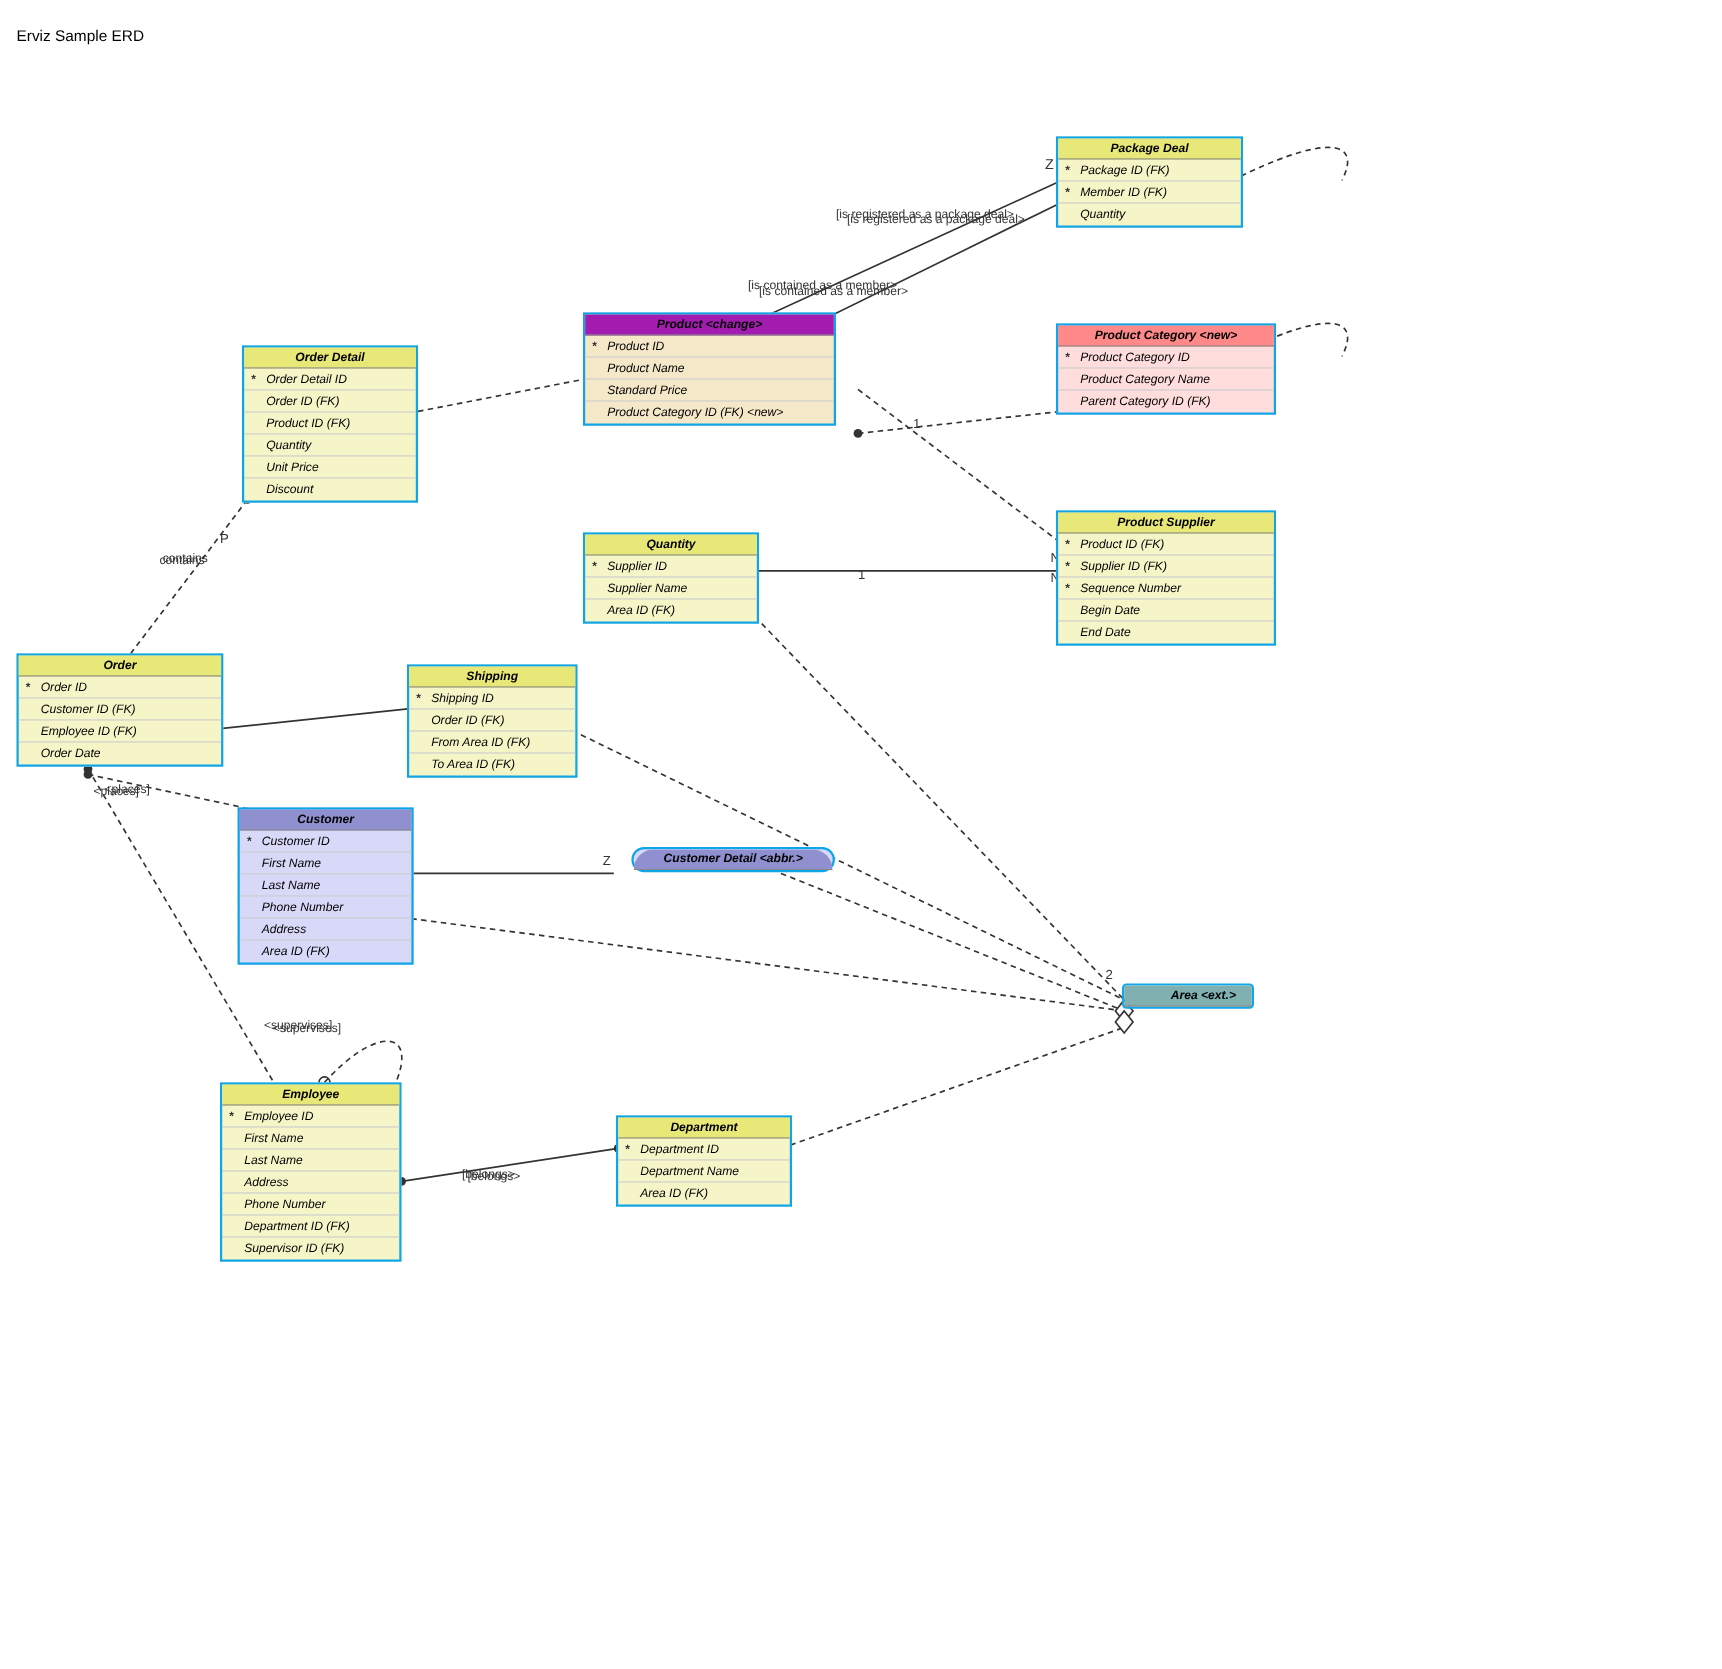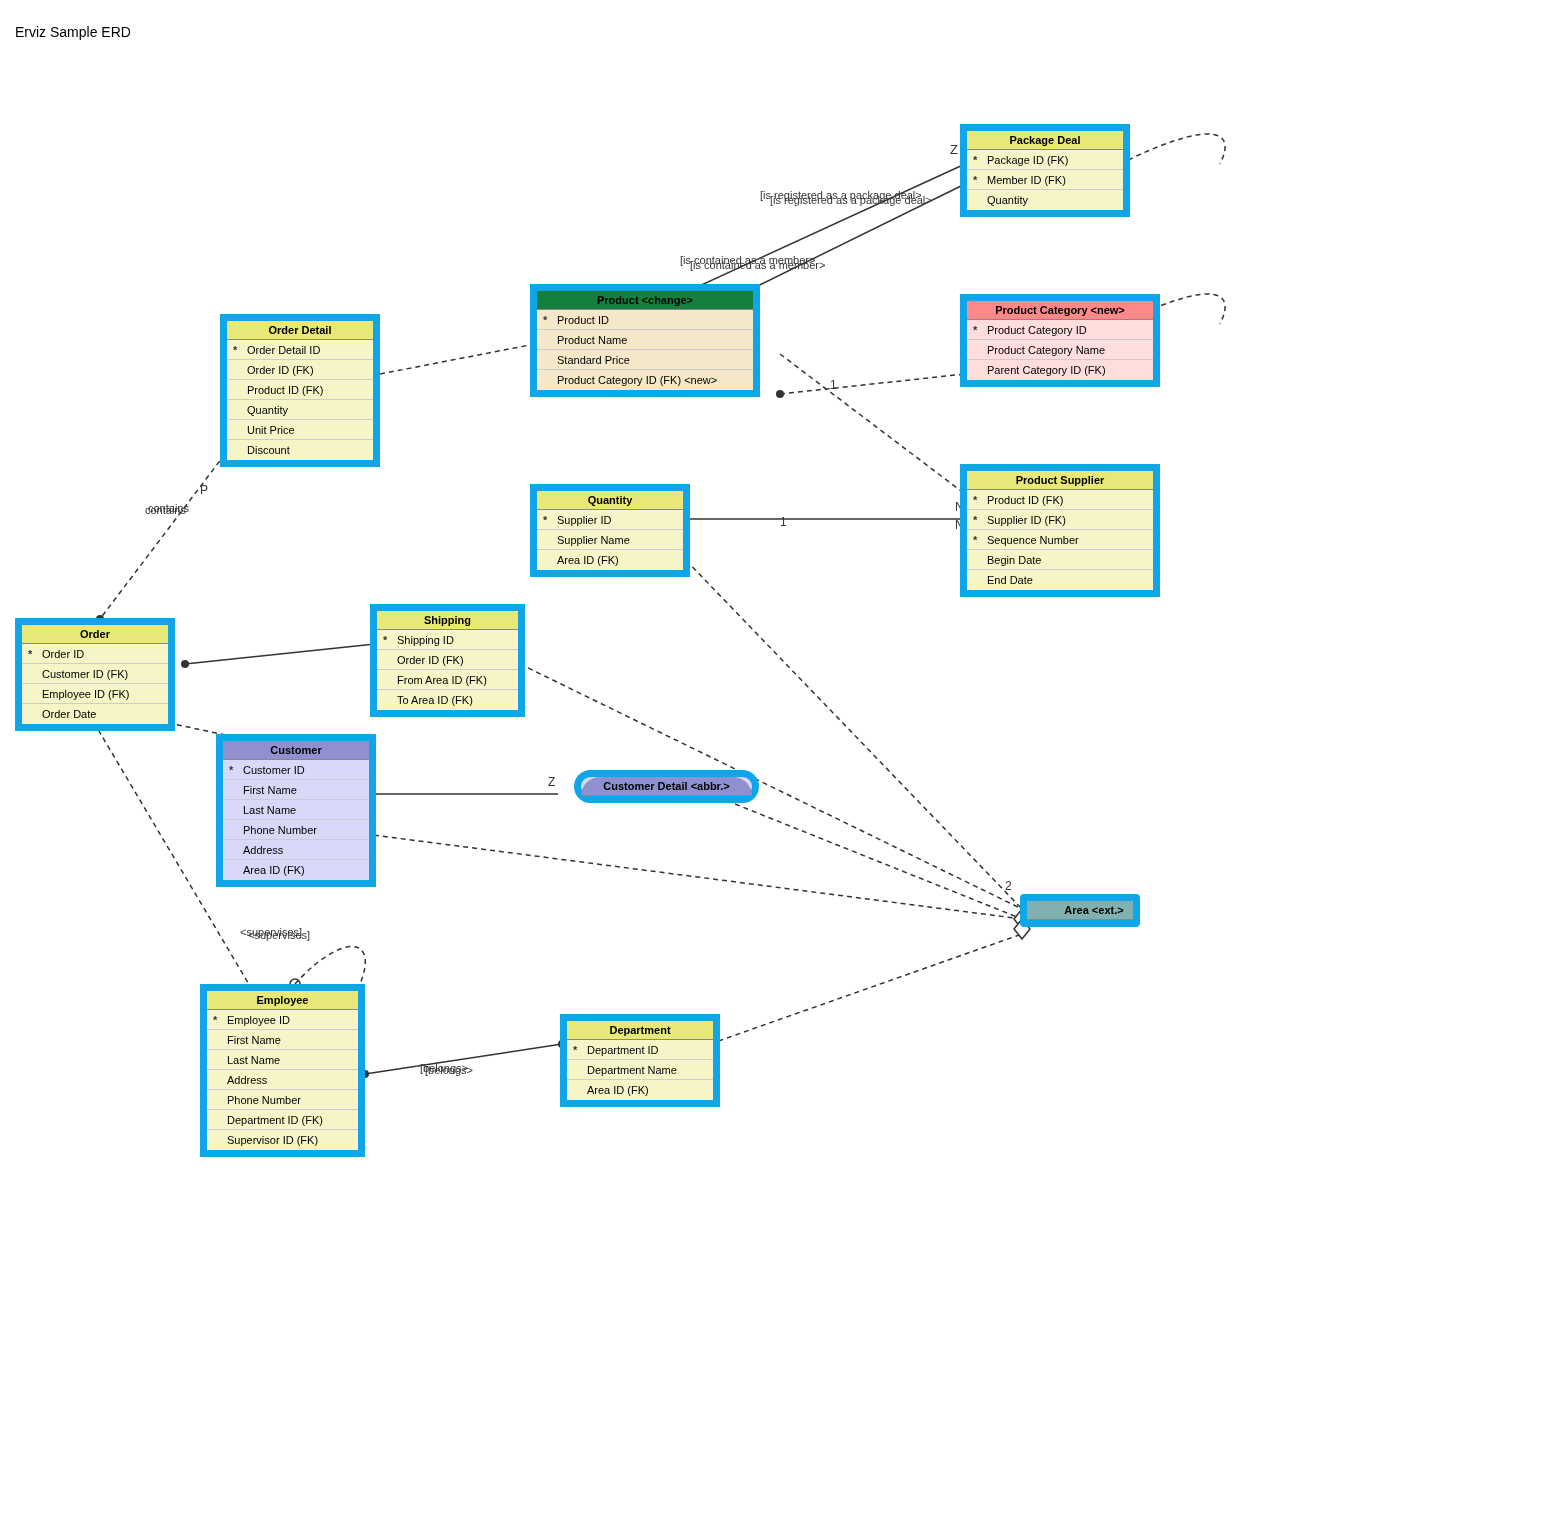--- a/index.html
+++ b/index.html
@@ -14,22 +14,23 @@
       font-size: 14px;
       font-weight: normal;
     }
     #diagram-container {
       position: relative;
       width: 1565px;
       height: 1480px;
     }
     .entity {
       position: absolute;
-      border: 7px solid #0ea5e9;
+      border: 2px solid #0ea5e9;
       background: #fff;
+      font-style: italic;
     }
     .entity-header {
       text-align: center;
       padding: 3px 6px;
       font-weight: bold;
       font-size: 11px;
       border-bottom: 1px solid #888;
     }
     .entity-row {
       display: flex;
@@ -45,21 +46,21 @@
     .entity-row .pk {
       color: #333;
       font-weight: bold;
       margin-right: 4px;
       min-width: 10px;
     }
     
     .yellow { background: #f5f5c8; }
     .yellow .entity-header { background: #e8e878; }
     .orange { background: #f5e8c8; }
-    .orange .entity-header { background: #15803d; }
+    .orange .entity-header { background: #a21caf; }
     .red { background: #fdd; }
     .red .entity-header { background: #f88; }
     .blue { background: #d8d8f8; margin-left: 16px; }
     .blue .entity-header { background: #9090d0; }
     .teal { background: #d0e8e8; }
     .teal .entity-header { background: #80b0b0; padding-left: 34px; }
 
     svg#connections {
       position: absolute;
       top: 0; left: 0;
@@ -212,21 +213,21 @@
 
   <div class="entity yellow" style="left:960px; top:400px; width:200px;">
     <div class="entity-header">Product Supplier</div>
     <div class="entity-row"><span class="pk">*</span>Product ID (FK)</div>
     <div class="entity-row"><span class="pk">*</span>Supplier ID (FK)</div>
     <div class="entity-row"><span class="pk">*</span>Sequence Number</div>
     <div class="entity-row"><span class="pk"> </span>Begin Date</div>
     <div class="entity-row"><span class="pk"> </span>End Date</div>
   </div>
 
-  <div class="entity yellow" style="left:15px; top:554px; width:160px;">
+  <div class="entity yellow" style="left:15px; top:530px; width:188px;">
     <div class="entity-header">Order</div>
     <div class="entity-row"><span class="pk">*</span>Order ID</div>
     <div class="entity-row"><span class="pk"> </span>Customer ID (FK)</div>
     <div class="entity-row"><span class="pk"> </span>Employee ID (FK)</div>
     <div class="entity-row"><span class="pk"> </span>Order Date</div>
   </div>
 
   <div class="entity yellow" style="left:370px; top:540px; width:155px;">
     <div class="entity-header">Shipping</div>
     <div class="entity-row"><span class="pk">*</span>Shipping ID</div>

